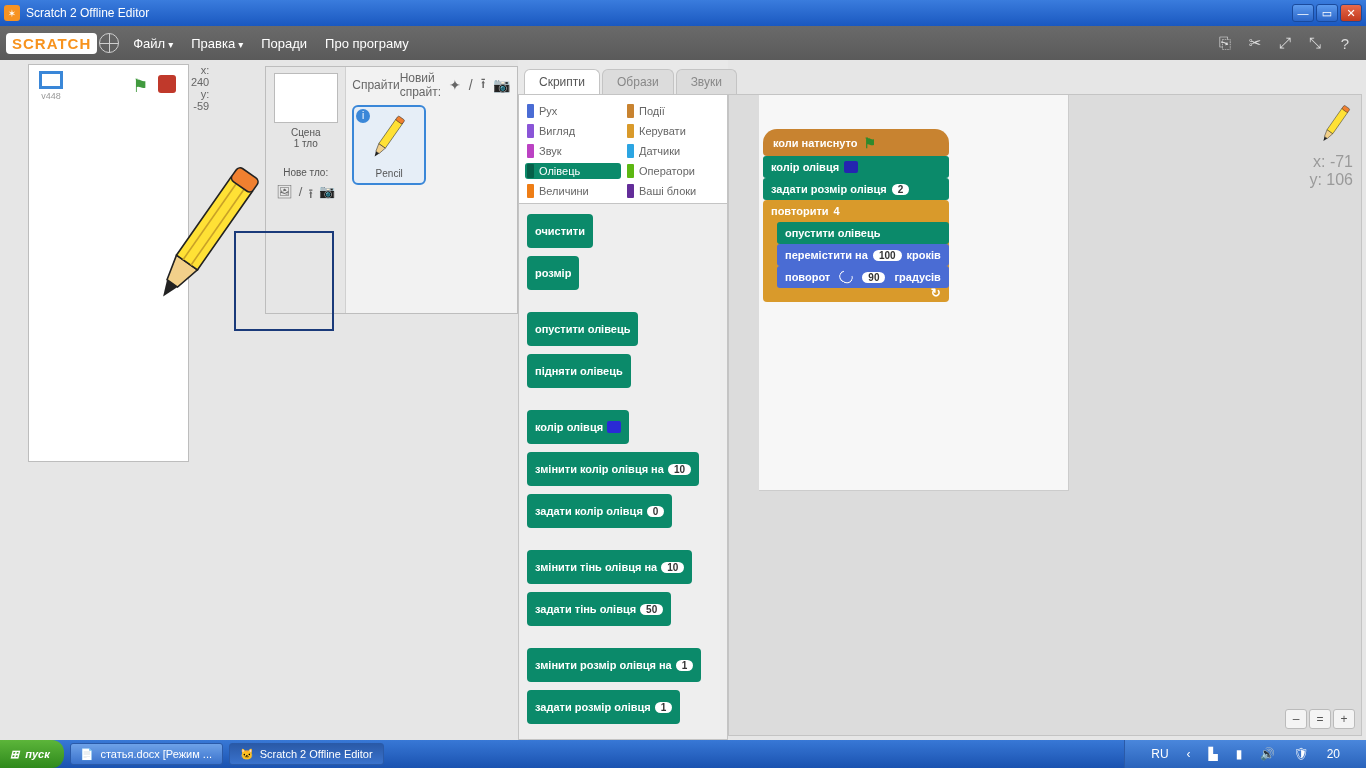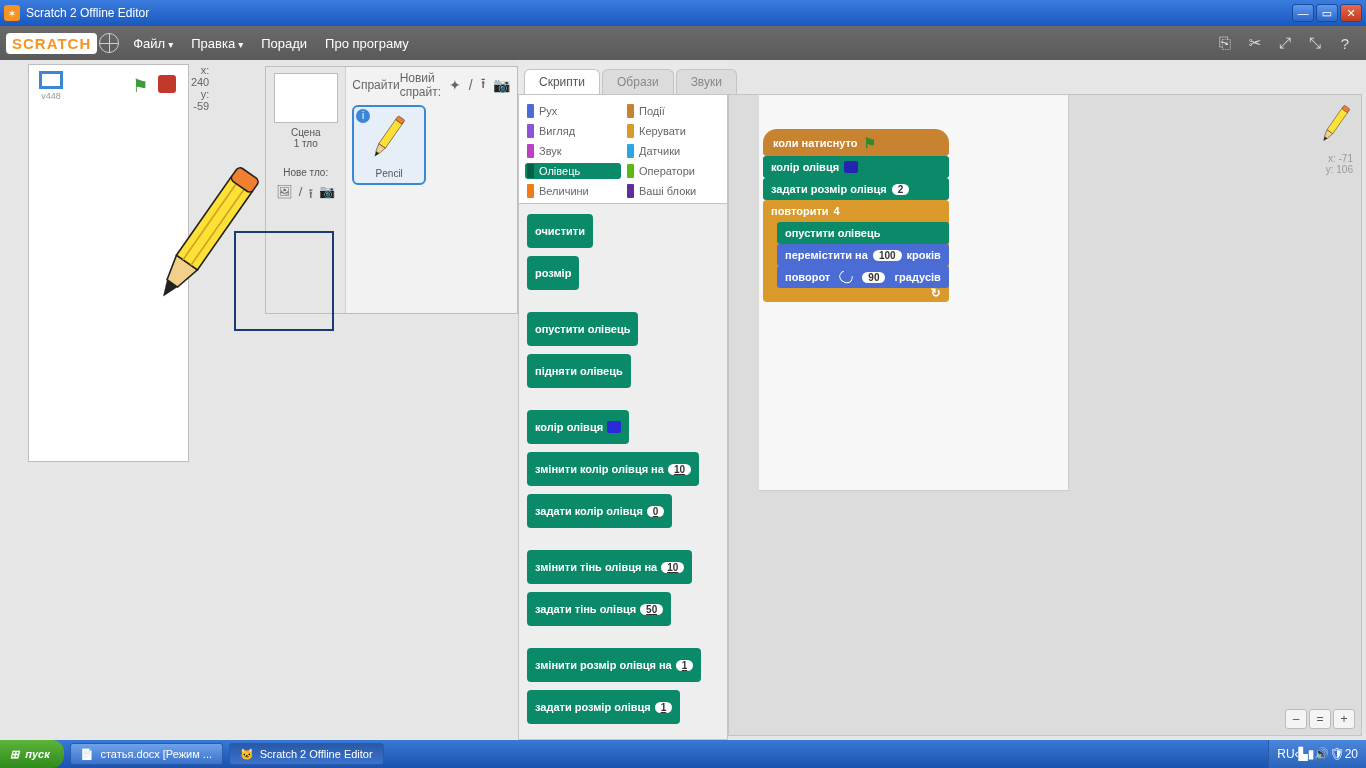--- a/index.html
+++ b/index.html
@@ -46,47 +46,47 @@
 .tabs{height:30px;display:flex;align-items:flex-end;padding-left:6px;margin-top:4px;}
 .tab{padding:5px 14px;font-size:12px;color:#888;background:#dcdcdc;border:1px solid #c4c4c4;border-bottom:none;border-radius:6px 6px 0 0;margin-right:2px;cursor:pointer;}
 .tab.active{background:#fff;color:#555;}
 .catpanel{background:#fff;border:1px solid #c4c4c4;padding:8px 6px 4px;display:grid;grid-template-columns:1fr 1fr;gap:4px 4px;font-size:11px;}
 .catitem{display:flex;align-items:center;cursor:pointer;padding:1px 2px;border-radius:3px;color:#666;}
 .catitem .sw{width:7px;height:14px;margin-right:5px;border-radius:1px;}
 .catitem.active{background:#0b8a6a;color:#fff;}
 .palette{flex:1;background:#eee;border:1px solid #c4c4c4;border-top:none;padding:10px 8px;overflow:auto;}
 .penblock{background:#0b8a6a;color:#fff;font-size:11px;font-weight:bold;border-radius:4px;padding:11px 8px;margin-bottom:8px;display:inline-flex;align-items:center;gap:4px;cursor:grab;position:relative;}
 .penblock:before{content:"";position:absolute;left:12px;top:-3px;width:18px;height:3px;background:#eee;border-radius:0 0 3px 3px;}
-.penblock .arg{background:#fff;color:#333;border-radius:8px;padding:0 6px;font-size:10px;min-width:14px;text-align:center;text-decoration:underline;}
+.penblock .arg{background:#fff;color:#333;border-radius:8px;padding:0 6px;font-size:10px;min-width:14px;text-align:center;}
 .penblock .colarg{width:14px;height:12px;background:#2a2ad6;border-radius:2px;}
 .palette .gap{height:14px;}
 .scriptcol{flex:1;background:#dcdcdc;position:relative;border:1px solid #c4c4c4;margin:34px 4px 4px 0;}
 .paper{position:absolute;left:30px;top:0;width:310px;height:396px;background:#f7f7f7;border-right:1px solid #ccc;border-bottom:1px solid #ccc;}
 .scriptstack{position:absolute;left:34px;top:34px;}
 .hatblock{background:#c88330;color:#fff;font-size:11px;font-weight:bold;padding:6px 10px 5px;border-radius:14px 14px 4px 4px;display:flex;align-items:center;gap:6px;}
 .sb{color:#fff;font-size:11px;font-weight:bold;padding:5px 8px;display:flex;align-items:center;gap:5px;border-radius:3px;position:relative;}
 .sb .arg{background:#fff;color:#333;border-radius:8px;padding:0 6px;font-size:10px;min-width:12px;text-align:center;}
 .sb .colarg{width:14px;height:12px;background:#2424b0;border-radius:2px;}
 .sb.pen{background:#0b8a6a;}
 .sb.motion{background:#4a6cd4;justify-content:space-between;}
 .cblock{background:#d99a2b;border-radius:4px;padding:0;color:#fff;font-size:11px;font-weight:bold;}
 .cblock .ctop{padding:5px 8px;display:flex;align-items:center;gap:5px;}
 .cblock .cbody{margin-left:14px;background:transparent;}
 .cblock .cbot{height:14px;position:relative;}
 .cblock .cbot:after{content:"↻";position:absolute;right:8px;top:-2px;color:#fff;font-size:12px;}
 .rot{display:inline-block;width:14px;height:12px;border:1.5px solid #fff;border-radius:50%;border-top-color:transparent;transform:rotate(30deg);}
 .scriptcol .pencilico{position:absolute;right:10px;top:6px;}
-.scriptcol .coords{position:absolute;right:8px;top:58px;font-size:10px;color:#9a9a9a;text-align:right;}
+.scriptcol .coords{position:absolute;right:8px;top:58px;font-size:16px;color:#9a9a9a;text-align:right;}
 .zoom{position:absolute;right:6px;bottom:6px;display:flex;gap:2px;}
 .zoom .zb{width:22px;height:20px;border:1px solid #bbb;background:#f4f4f4;border-radius:3px;display:flex;align-items:center;justify-content:center;font-size:12px;color:#555;cursor:pointer;}
 .taskbar{height:28px;background:linear-gradient(#3878d6,#1a52b0);display:flex;align-items:center;font-size:11px;color:#fff;}
 .startbtn{height:28px;padding:0 14px 0 10px;background:linear-gradient(#5cb53a,#2f8a1c);border-radius:0 12px 12px 0;display:flex;align-items:center;font-weight:bold;font-style:italic;gap:6px;}
 .taskbtn{height:22px;margin-left:6px;padding:0 10px;background:linear-gradient(#6ea2e8,#3a72cc);border:1px solid #2a5aa8;border-radius:3px;display:flex;align-items:center;gap:6px;cursor:pointer;}
 .taskbtn.active{background:linear-gradient(#2a5aa8,#3a72cc);}
-.tray{margin-left:auto;height:28px;background:linear-gradient(#4a87dc,#2a63bb);padding:0 8px;display:flex;align-items:center;gap:0;border-left:1px solid #2a5aa8;}
+.tray{margin-left:auto;height:28px;background:linear-gradient(#4a87dc,#2a63bb);padding:0 26px;display:flex;align-items:center;gap:18px;border-left:1px solid #2a5aa8;}
 .tray .ic{font-size:12px;}
 svg.pencil{display:block;}
 </style>
 </head>
 <body>
 
 <div class="titlebar">
   <div class="icon">✶</div>
   <div>Scratch 2 Offline Editor</div>
   <div class="spacer"></div>

